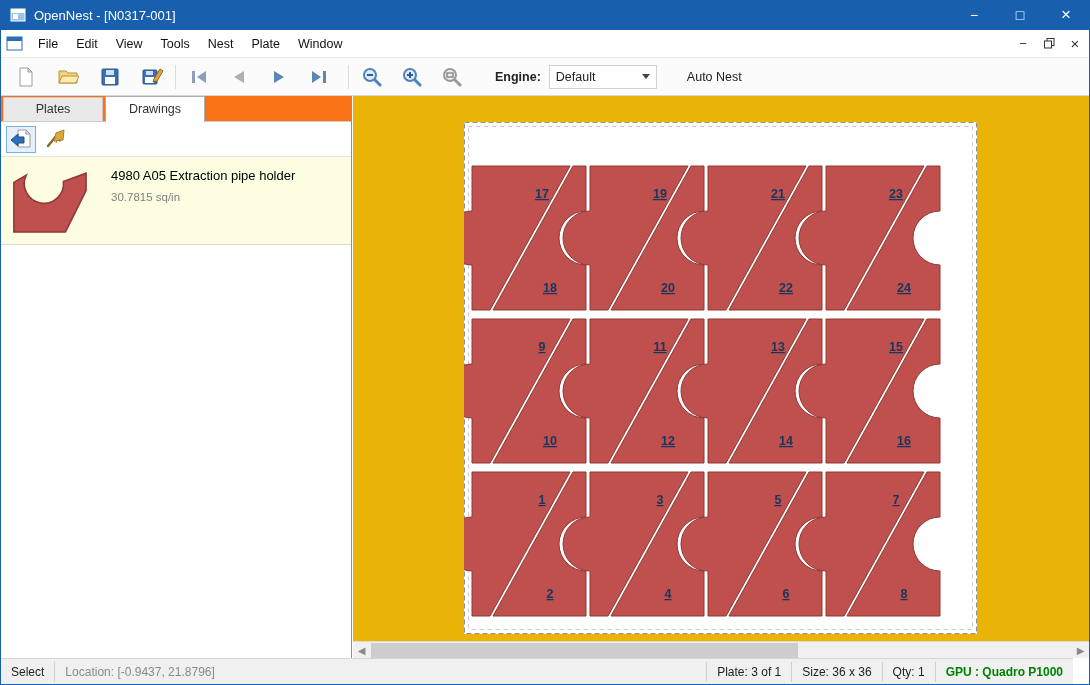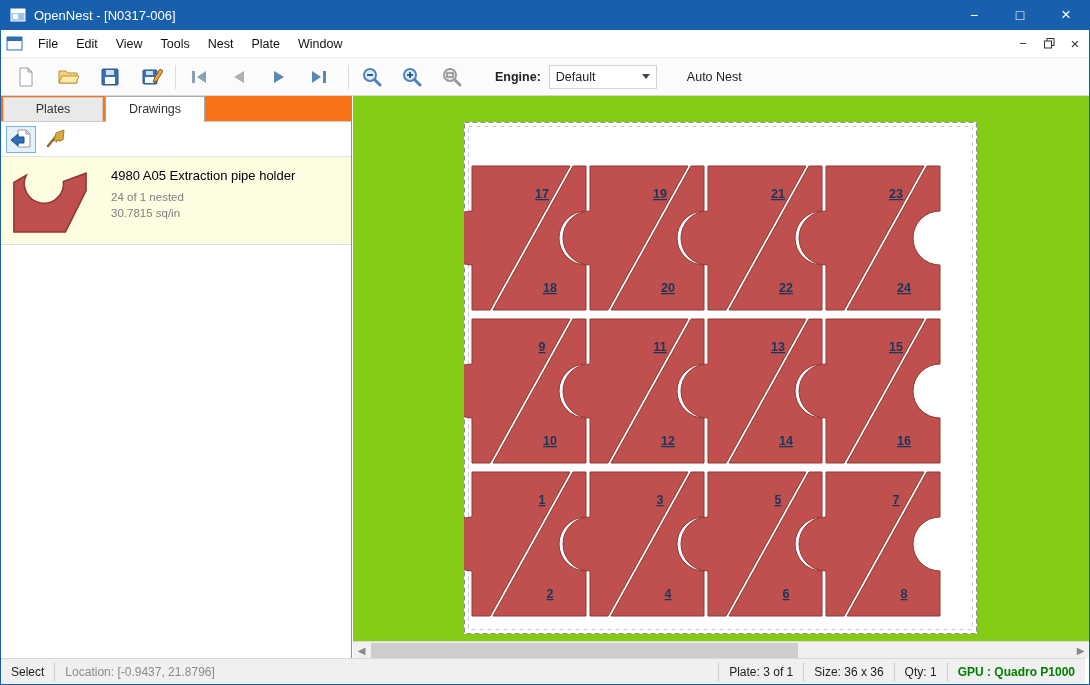--- a/index.html
+++ b/index.html
@@ -54,52 +54,52 @@
           border:1px solid transparent; }
   .sbtn.hl { border:1px solid #7ab0e0; background:#e4f0fb; }
   .listitem { height:88px; background:#fdfde1; border-bottom:1px solid #dcdcdc;
               display:flex; padding:7px 6px 7px 10px; }
   .thumbwrap { width:92px; display:flex; align-items:center; }
   .itemtext { padding-left:8px; padding-top:4px; }
   .itemtitle { font-size:13px; font-weight:normal; color:#000; margin-bottom:6px; }
   .itemmeta { font-size:11.5px; color:#7f7f7f; line-height:16px; }
 
   
-  .canvas { position:absolute; top:96px; left:352px; right:0; bottom:27px; background:#84cc16; }
+  .canvas { position:absolute; top:96px; left:352px; right:0; bottom:27px; background:#eab308; }
   .plate { position:absolute; left:111px; top:26px; width:513px; height:512px; }
   .part-num { font:bold 12.5px "Liberation Sans","DejaVu Sans",sans-serif; fill:#17365d;
               text-decoration:underline; }
   .hscroll { position:absolute; left:0; right:0; bottom:0; height:17px; background:#f0f0f0;
              border-top:1px solid #dadada; }
   .hthumb { position:absolute; left:18px; top:1px; height:15px; width:58%; background:#cdcdcd; }
   .harrow { position:absolute; top:0; width:17px; height:16px; color:#8a8a8a; font-size:10px;
             display:flex; align-items:center; justify-content:center; }
 
   
-  .statusbar { position:absolute; left:0; right:4px; bottom:1px; height:26px; background:#f0f0f0;
+  .statusbar { position:absolute; left:0; right:16px; bottom:1px; height:26px; background:#f0f0f0;
                border-top:1px solid #d7d7d7; display:flex; align-items:center; font-size:12px; }
   .scell { padding:0 10px; height:18px; line-height:18px; }
   .ssep { width:1px; height:20px; background:#cfcfcf; }
   .loc { color:#8a8a8a; }
   .sspacer { flex:1; }
   .gpu { font-weight:bold; }
   .bottomedge { position:absolute; left:0; right:0; bottom:0; height:1px; background:#185fad; }
 </style>
 </head>
 <body>
 
 <div class="window">
 
   <div class="titlebar">
     <svg class="app-ico" viewBox="0 0 16 16">
       <rect x="1" y="2" width="14" height="12" fill="#9cc3e8" stroke="#ffffff"></rect>
       <rect x="1" y="2" width="14" height="4" fill="#ffffff"></rect>
       <rect x="3" y="7" width="5" height="5" fill="#ffffff"></rect>
     </svg>
-    <div class="title">OpenNest - [N0317-006]</div>
+    <div class="title">OpenNest - [N0317-001]</div>
     <div class="winbtns">
       <div class="winbtn">−</div>
       <div class="winbtn">□</div>
       <div class="winbtn close">×</div>
     </div>
   </div>
 
   <div class="menubar">
     <svg class="mdi-ico" viewBox="0 0 17 15">
       <rect x="1" y="1" width="15" height="13" fill="#ffffff" stroke="#2f6db3"></rect>
@@ -237,21 +237,20 @@
       </div>
     </div>
     <div class="listitem">
       <div class="thumbwrap">
         <svg width="80" height="66" viewBox="0 0 76 64">
           <path d="M2,14 L14,7 A19,19 0 1 0 50,13 L72,5 L72,22 L52,62 L2,62 Z" fill="#c0504d" stroke="#8e3836" stroke-width="1.5"></path>
         </svg>
       </div>
       <div class="itemtext">
         <div class="itemtitle">4980 A05 Extraction pipe holder</div>
-        <div class="itemmeta">24 of 1 nested</div>
         <div class="itemmeta">30.7815 sq/in</div>
       </div>
     </div>
   </div>
 
   <div class="canvas">
     <svg id="plate-svg" class="plate" width="513" height="512" viewBox="0 0 513 512">
       <rect x="0" y="0" width="513" height="512" fill="#ffffff"></rect>
       <rect x="0.5" y="0.5" width="512" height="511" fill="none" stroke="#909090" stroke-dasharray="5,3"></rect>
       <rect x="4.5" y="4.5" width="504" height="503" fill="none" stroke="#c9c9c9" stroke-dasharray="4,4"></rect>

